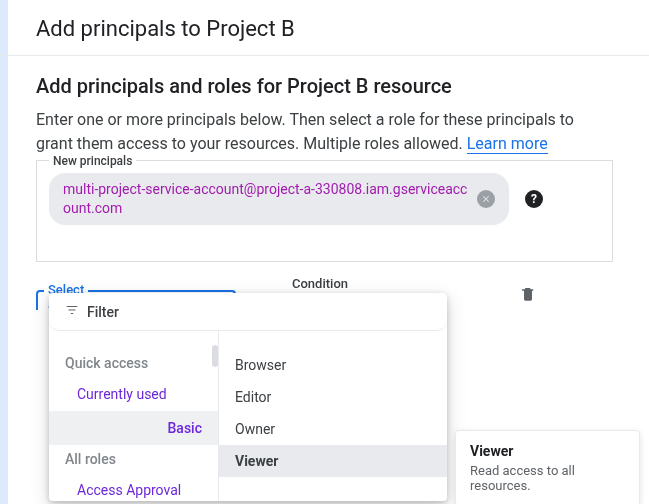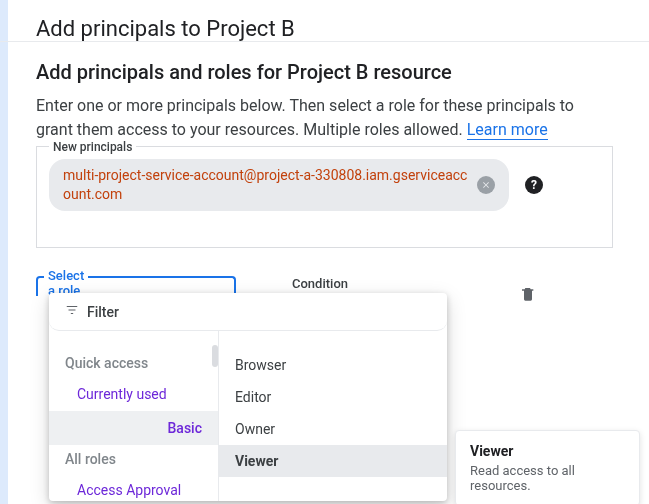--- a/index.html
+++ b/index.html
@@ -11,21 +11,21 @@
     width: 649px;
     height: 504px;
     overflow: hidden;
     position: relative;
   }
   .page {
     position: relative;
     padding: 0;
   }
   .header {
-    padding: 16px 36px 0;
+    padding: 16px 36px 14px;
     border-bottom: 1px solid #e8eaed;
   }
   .header h1 {
     font-size: 22px;
     font-weight: 400;
     color: #202124;
   }
   .content {
     padding: 18px 36px 0;
   }
@@ -73,21 +73,21 @@
     border-radius: 16px;
     padding: 7px 14px 7px 14px;
     display: flex;
     align-items: center;
     gap: 8px;
     flex: 1;
     max-width: 460px;
   }
   .chip-text {
     font-size: 14px;
-    color: #c2410c;
+    color: #a21caf;
     line-height: 1.35;
     word-break: break-all;
     flex: 1;
   }
   .chip-close {
     width: 18px;
     height: 18px;
     background: #9aa0a6;
     border-radius: 50%;
     display: inline-flex;

